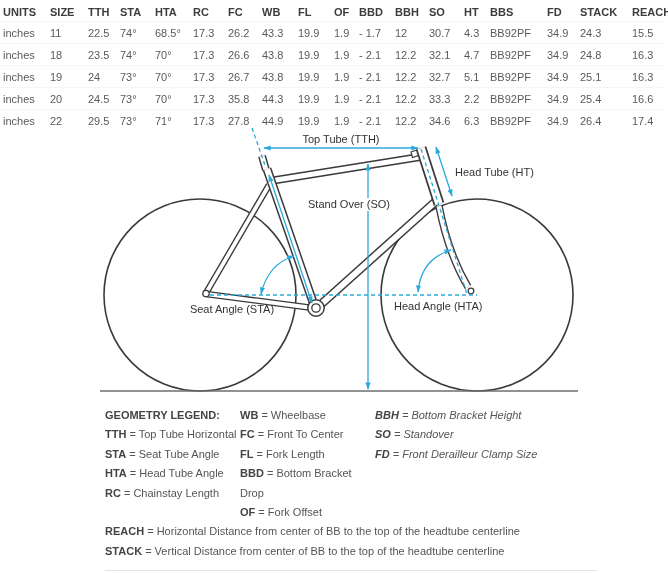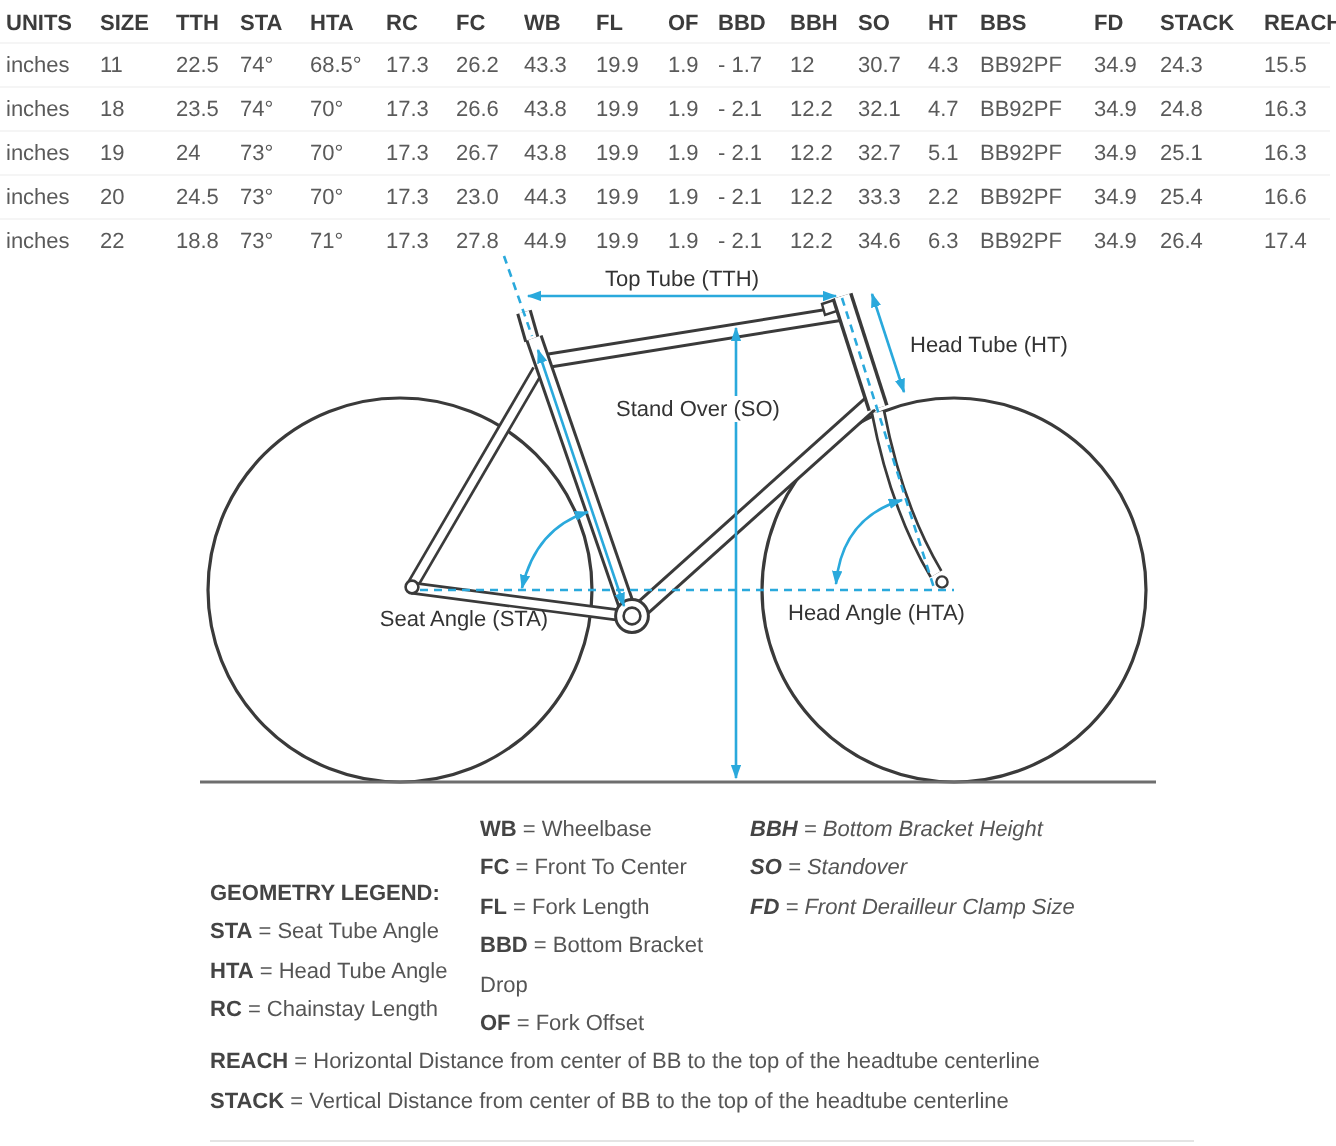--- a/index.html
+++ b/index.html
@@ -14,21 +14,21 @@
   
   .diagram{position:absolute;top:122px;left:0;}
   .diagram text{font-size:11px;fill:#333;}
   
   .legend{position:absolute;top:406px;left:105px;width:540px;font-size:11px;color:#555;
           line-height:19.4px;}
   .lg-cols{display:flex;}
   .lg-col1{width:135px;}
   .lg-col2{width:135px;}
   .lg-col3{flex:1;font-style:italic;}
-  .lg-title{font-weight:bold;color:#444;margin-top:32px;}
+  .lg-title{font-weight:bold;color:#444;}
   .lg-item b{color:#444;font-weight:bold;}
   .lg-note{margin-top:9px;}
   .bottom-rule{position:absolute;left:105px;top:570px;width:492px;height:0;
                border-top:1px solid #e4e4e4;}
 </style>
 </head>
 <body>
 
 <div class="page">
 
@@ -136,37 +136,37 @@
           <td>25.1</td>
           <td>16.3</td>
         </tr>
         <tr>
           <td>inches</td>
           <td>20</td>
           <td>24.5</td>
           <td>73°</td>
           <td>70°</td>
           <td>17.3</td>
-          <td>23.0</td>
+          <td>35.8</td>
           <td>44.3</td>
           <td>19.9</td>
           <td>1.9</td>
           <td>- 2.1</td>
           <td>12.2</td>
           <td>33.3</td>
           <td>2.2</td>
           <td>BB92PF</td>
           <td>34.9</td>
           <td>25.4</td>
           <td>16.6</td>
         </tr>
         <tr>
           <td>inches</td>
           <td>22</td>
-          <td>18.8</td>
+          <td>29.5</td>
           <td>73°</td>
           <td>71°</td>
           <td>17.3</td>
           <td>27.8</td>
           <td>44.9</td>
           <td>19.9</td>
           <td>1.9</td>
           <td>- 2.1</td>
           <td>12.2</td>
           <td>34.6</td>
@@ -231,20 +231,21 @@
     <rect x="312" y="198" width="75" height="13" fill="#fff"></rect>
     <text x="349" y="208" text-anchor="middle">Stand Over (SO)</text>
     <text x="232" y="313" text-anchor="middle">Seat Angle (STA)</text>
     <text x="394" y="310">Head Angle (HTA)</text>
   </svg>
 
   <div class="legend">
     <div class="lg-cols">
       <div class="lg-col1">
         <div class="lg-title">GEOMETRY LEGEND:</div>
+      <div class="lg-item"><b>TTH</b> = Top Tube Horizontal</div>
           <div class="lg-item"><b>STA</b> = Seat Tube Angle</div>
           <div class="lg-item"><b>HTA</b> = Head Tube Angle</div>
           <div class="lg-item"><b>RC</b> = Chainstay Length</div>
         </div>
       <div class="lg-col2">
           <div class="lg-item"><b>WB</b> = Wheelbase</div>
           <div class="lg-item"><b>FC</b> = Front To Center</div>
           <div class="lg-item"><b>FL</b> = Fork Length</div>
           <div class="lg-item"><b>BBD</b> = Bottom Bracket Drop</div>
           <div class="lg-item"><b>OF</b> = Fork Offset</div>

